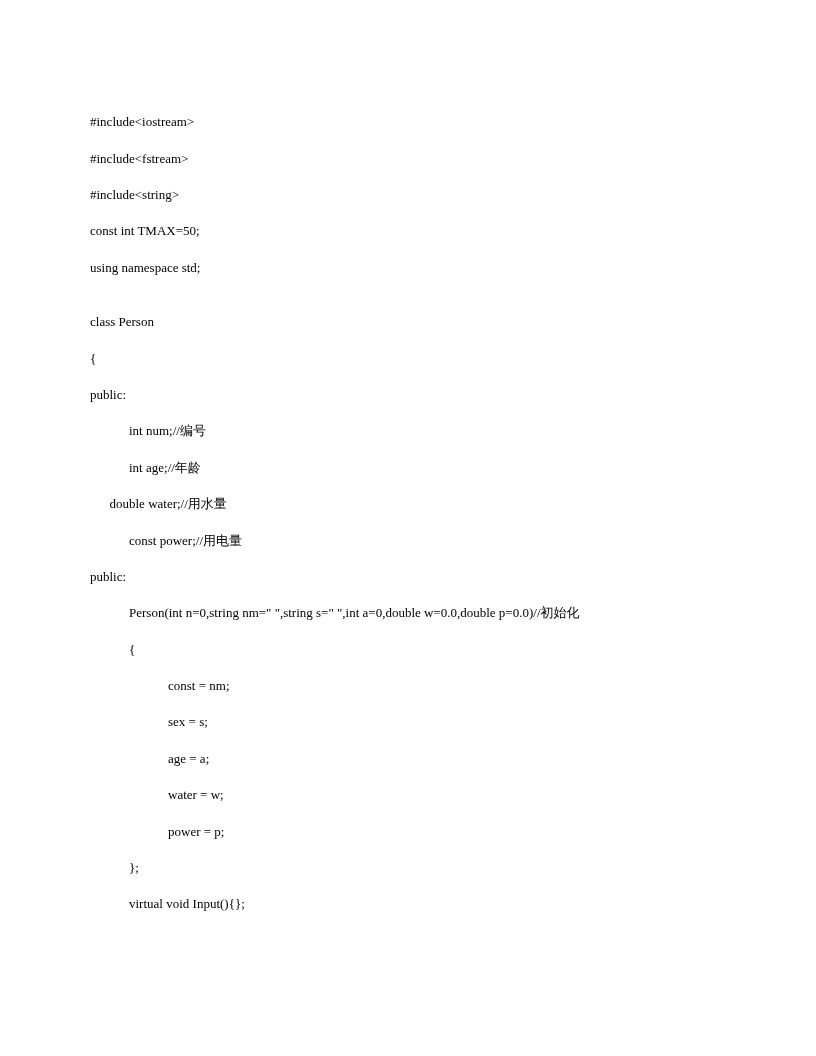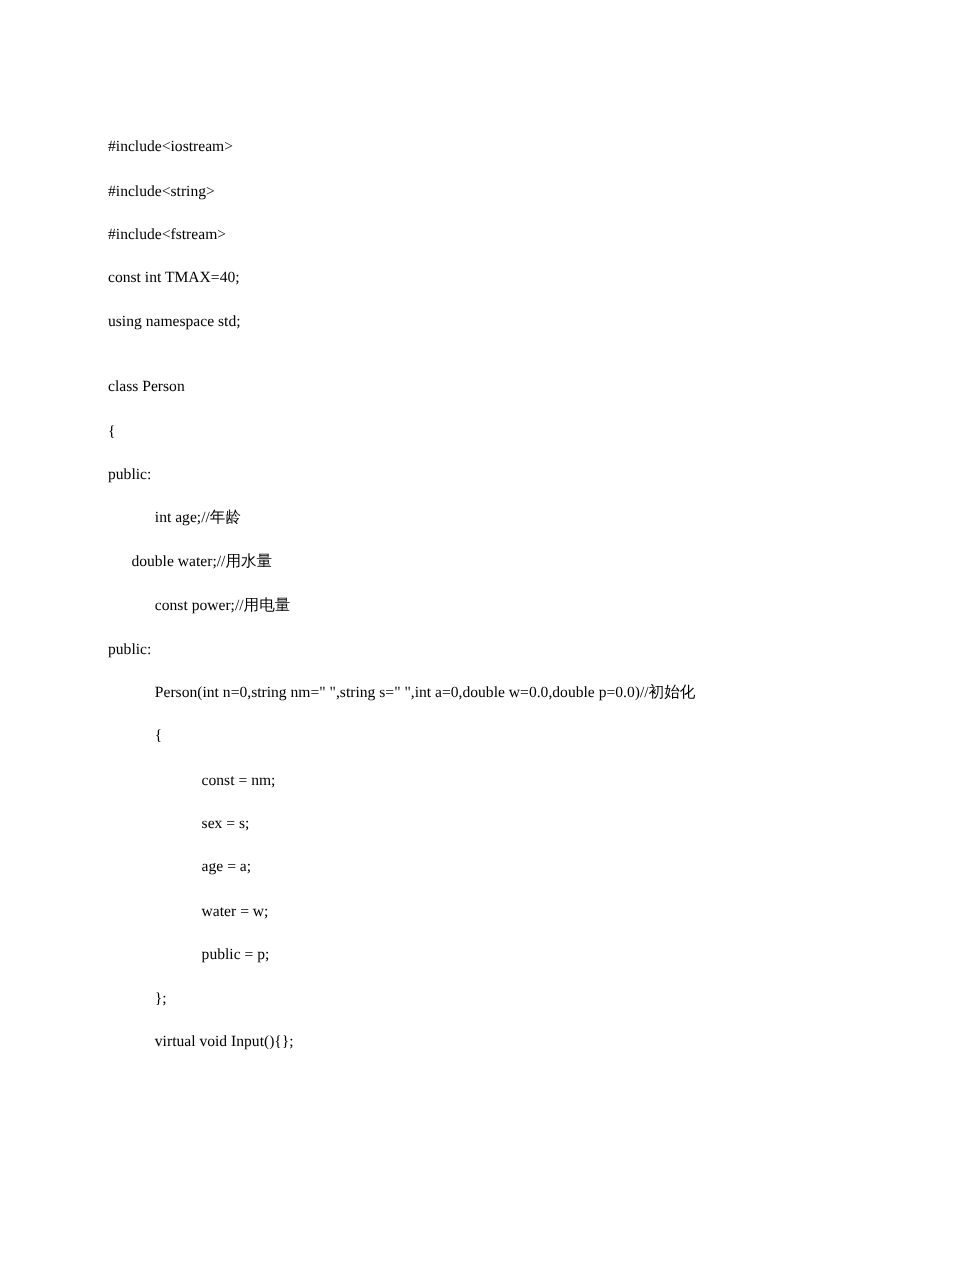--- a/index.html
+++ b/index.html
@@ -16,39 +16,40 @@
   .page {
     padding: 95px 90px 0 90px;
     white-space: pre;
   }
 </style>
 </head>
 <body>
 
 <div class="page">
 <div>#include&lt;iostream&gt;</div>
+<div>#include&lt;fstream&gt;</div>
 <div>#include&lt;string&gt;</div>
-<div>#include&lt;fstream&gt;</div>
-<div>const int TMAX=40;</div>
+<div>const int TMAX=50;</div>
 <div>using namespace std;</div>
 <div></div>
 <div>class Person</div>
 <div>{</div>
 <div>public:</div>
+<div>            int num;//编号</div>
 <div>            int age;//年龄</div>
 <div>      double water;//用水量</div>
 <div>            const power;//用电量</div>
 <div>public:</div>
 <div>            Person(int n=0,string nm=" ",string s=" ",int a=0,double w=0.0,double p=0.0)//初始化</div>
 <div>            {</div>
 <div>                        const = nm;</div>
 <div>                        sex = s;</div>
 <div>                        age = a;</div>
 <div>                        water = w;</div>
-<div>                        public = p;</div>
+<div>                        power = p;</div>
 <div>            };</div>
 <div>            virtual void Input(){};</div>
 
 
 
 
 
 
 <div></div>
 

